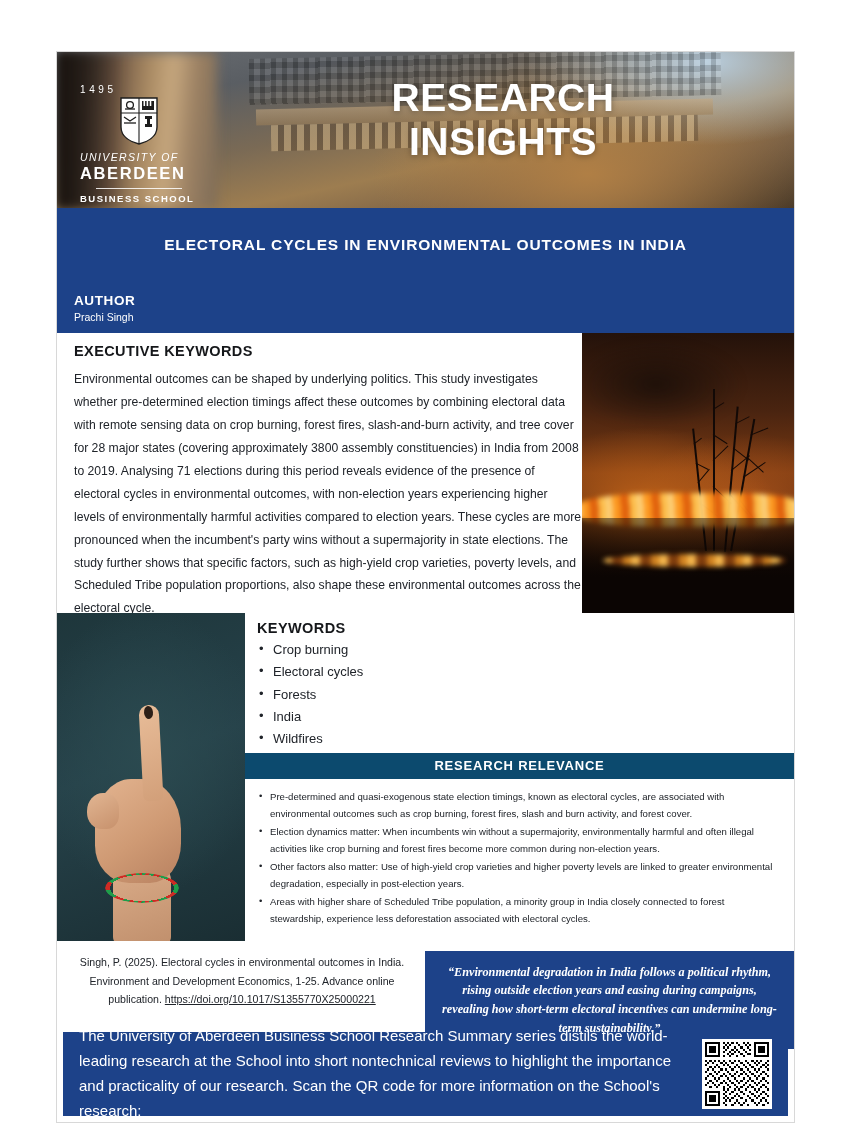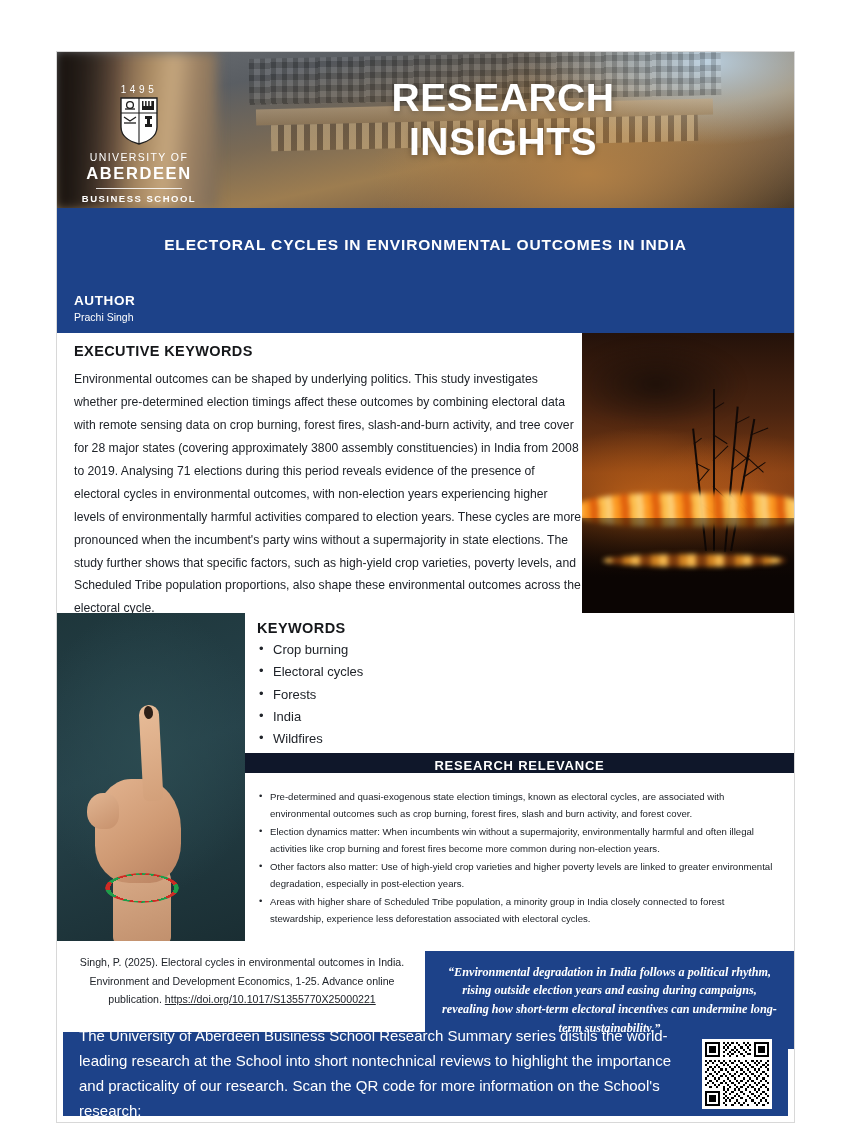--- a/index.html
+++ b/index.html
@@ -115,40 +115,40 @@
     text-shadow: 0 1px 6px rgba(0,0,0,.35);
     white-space: pre-line;
   }
 
   
   .logo {
     position: absolute;
     left: 23px;
     top: 32px;
     width: 118px;
-    text-align: center;
     color: #ffffff;
   }
   .logo-year {
     font-size: 10px;
     letter-spacing: 3.6px;
     margin-bottom: 2px;
     font-weight: 400;
   }
   .crest {
     width: 40px;
     height: 48px;
     margin: 0 auto 6px;
     display: block;
   }
   .logo-l1 {
     font-size: 10.5px;
     letter-spacing: 1.4px;
     font-weight: 400;
     line-height: 1.25;
+    font-style: italic;
   }
   .logo-l2 {
     font-size: 16.5px;
     letter-spacing: 1.6px;
     font-weight: 700;
     line-height: 1.15;
   }
   .logo-rule {
     width: 86px;
     height: 1px;
@@ -415,22 +415,22 @@
   .rr-wrap {
     position: relative;
     min-height: 198px;
     background: #ffffff;
   }
   .rr-bar {
     position: absolute;
     left: 188px;
     right: 0;
     top: 0;
-    height: 20px;
-    background: #0f172a;
+    height: 26px;
+    background: #0c4a6e;
     color: #ffffff;
     text-align: center;
     font-size: 13px;
     font-weight: 700;
     letter-spacing: .8px;
     line-height: 26px;
   }
   .rr-list {
     position: absolute;
     left: 200px;

